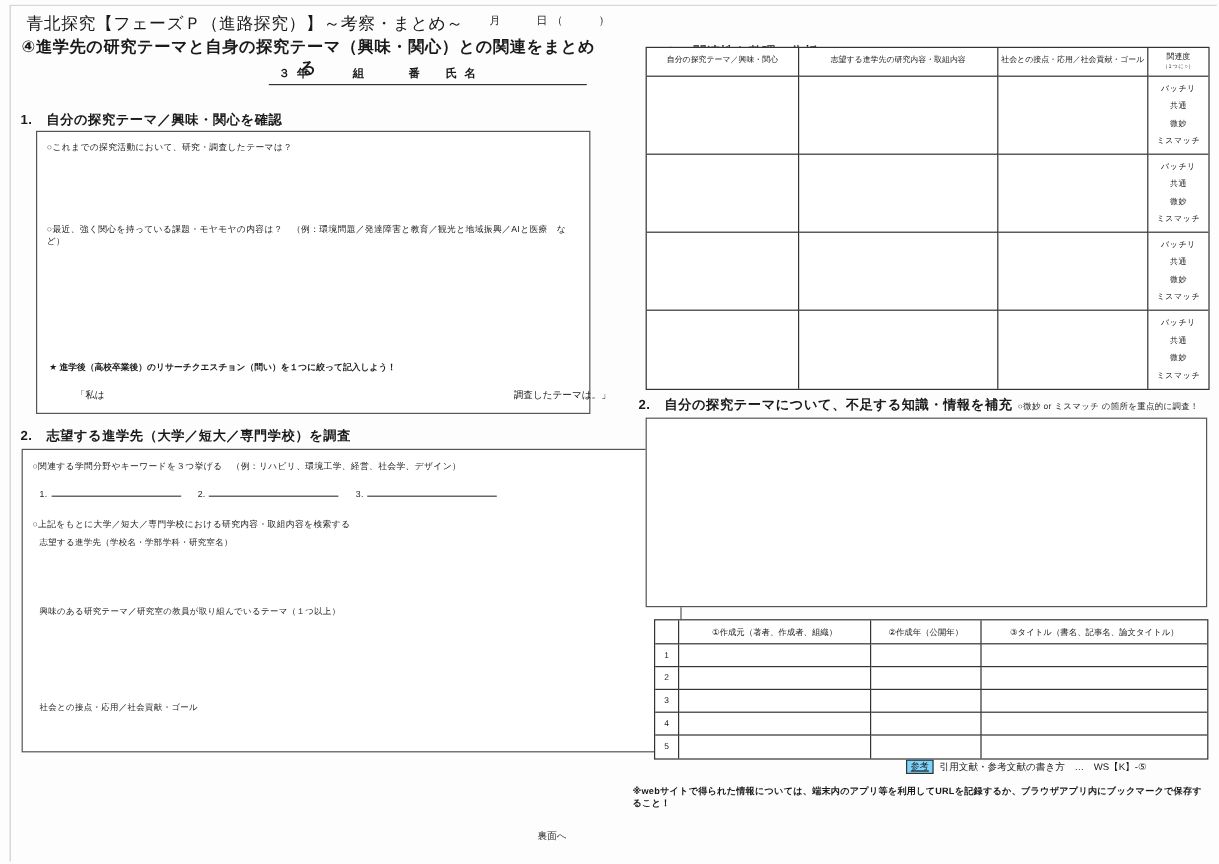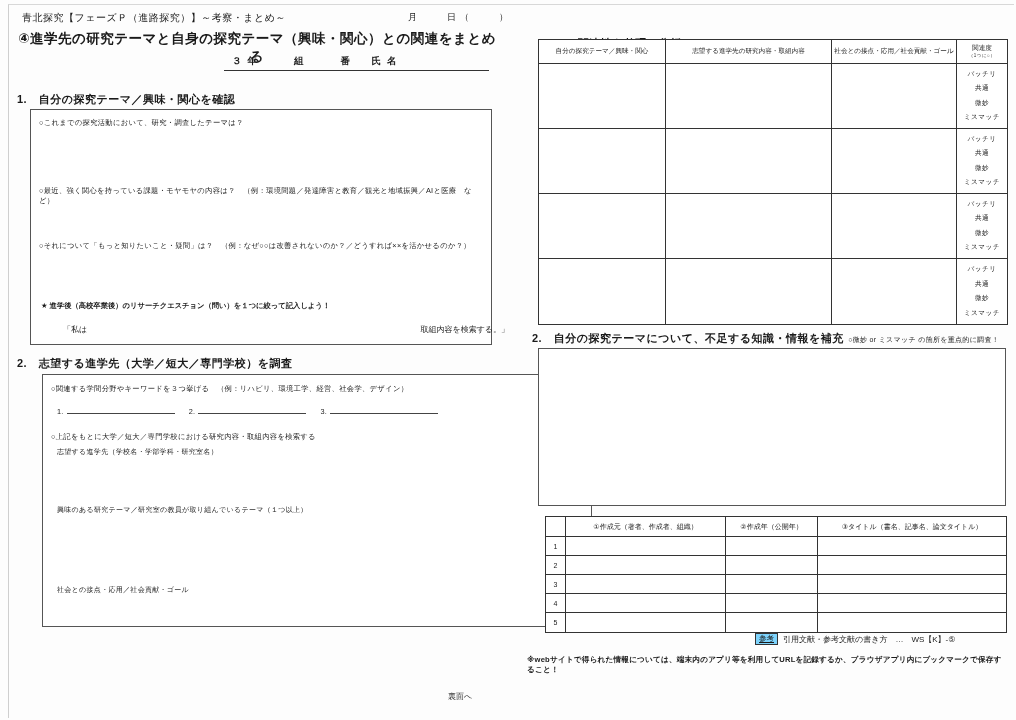--- a/index.html
+++ b/index.html
@@ -2,21 +2,21 @@
 <html lang="ja"><head>
 <meta charset="utf-8">
 <style>
   * { margin:0; padding:0; box-sizing:border-box; }
   html,body { width:1016px; height:720px; background:#fdfdfd; overflow:hidden;
     font-family:"Liberation Sans","DejaVu Sans",sans-serif; color:#1a1a1a; }
   .sheet-edge { position:absolute; left:8px; top:4px; right:2px; bottom:2px;
     border-left:1px solid #cfcfcf; border-top:1px solid #d8d8d8; pointer-events:none; }
   .abs { position:absolute; }
   
-  .hdr { font-size:10px; letter-spacing:.5px; }
+  .hdr { font-size:14px; letter-spacing:.5px; }
   .date { font-size:9px; letter-spacing:4px; }
   .title { font-size:13.5px; font-weight:bold; text-align:center; letter-spacing:.5px; }
   .nameline { border-bottom:1.2px solid #333; font-size:9.5px; font-weight:bold;
     letter-spacing:6px; padding:0 0 2px 8px; }
   .sec-h { font-size:11px; font-weight:bold; letter-spacing:.5px; }
   .box { border:1.4px solid #555; background:#fff; }
   .q { font-size:7.3px; color:#222; letter-spacing:.3px; }
   .lbl { font-size:7px; color:#222; letter-spacing:.3px; }
   .star { font-size:7.3px; font-weight:bold; }
   .fillrow { display:flex; justify-content:space-between; font-size:8px; }
@@ -57,31 +57,30 @@
 
 <div class="abs title" style="left:14px; top:30px; width:486px;">④進学先の研究テーマと自身の探究テーマ（興味・関心）との関連をまとめる</div>
 
 <div class="abs nameline" style="left:224px; top:55px; width:265px;">３年　　組　　番　氏名</div>
 
 <div class="abs sec-h" style="left:17px; top:92px;">1.　自分の探究テーマ／興味・関心を確認</div>
 
 <div class="abs box" style="left:30px; top:109px; width:462px; height:236px;">
   <div class="abs q" style="left:8px; top:76px; width:445px;">○最近、強く関心を持っている課題・モヤモヤの内容は？　（例：環境問題／発達障害と教育／観光と地域振興／AIと医療　など）</div>
   <div class="abs q" style="left:8px; top:8px; width:440px;">○これまでの探究活動において、研究・調査したテーマは？</div>
-  <div class="abs q" style="left:8px; top:131px; width:445px;">○それについて「もっと知りたいこと・疑問」は？　（例：なぜ○○は改善されないのか？／どうすれば××を活かせるのか？）</div>
   <div class="abs star" style="left:10px; top:191px; width:440px;">★ 進学後（高校卒業後）のリサーチクエスチョン（問い）を１つに絞って記入しよう！</div>
   <div class="abs fillrow" style="left:8px; top:214px; width:446px;margin-left:24px;">
     <span>「私は</span>
-    <span>取組内容を検索する。」</span>
+    <span>調査したテーマは。」</span>
   </div>
 </div>
 
 <div class="abs sec-h" style="left:17px; top:356px;">2.　志望する進学先（大学／短大／専門学校）を調査</div>
 
-<div class="abs box" style="left:42px; top:374px; width:550px; height:253px;">
+<div class="abs box" style="left:18px; top:374px; width:550px; height:253px;">
   <div class="abs q" style="left:8px; top:9px; width:445px;">○関連する学問分野やキーワードを３つ挙げる　（例：リハビリ、環境工学、経営、社会学、デザイン）</div>
   <div class="abs numrow" style="left:14px; top:30px; width:440px;">
     <span><span class="q">1.</span><span class="ul"></span></span>
     <span><span class="q">2.</span><span class="ul"></span></span>
     <span><span class="q">3.</span><span class="ul"></span></span>
   </div>
   <div class="abs q" style="left:8px; top:57px; width:445px;">○上記をもとに大学／短大／専門学校における研究内容・取組内容を検索する</div>
   <div class="abs lbl" style="left:14px; top:72px; width:440px;">志望する進学先（学校名・学部学科・研究室名）</div>
   <div class="abs lbl" style="left:14px; top:130px; width:440px;">興味のある研究テーマ／研究室の教員が取り組んでいるテーマ（１つ以上）</div>
   <div class="abs lbl" style="left:14px; top:210px; width:440px;">社会との接点・応用／社会貢献・ゴール</div>

